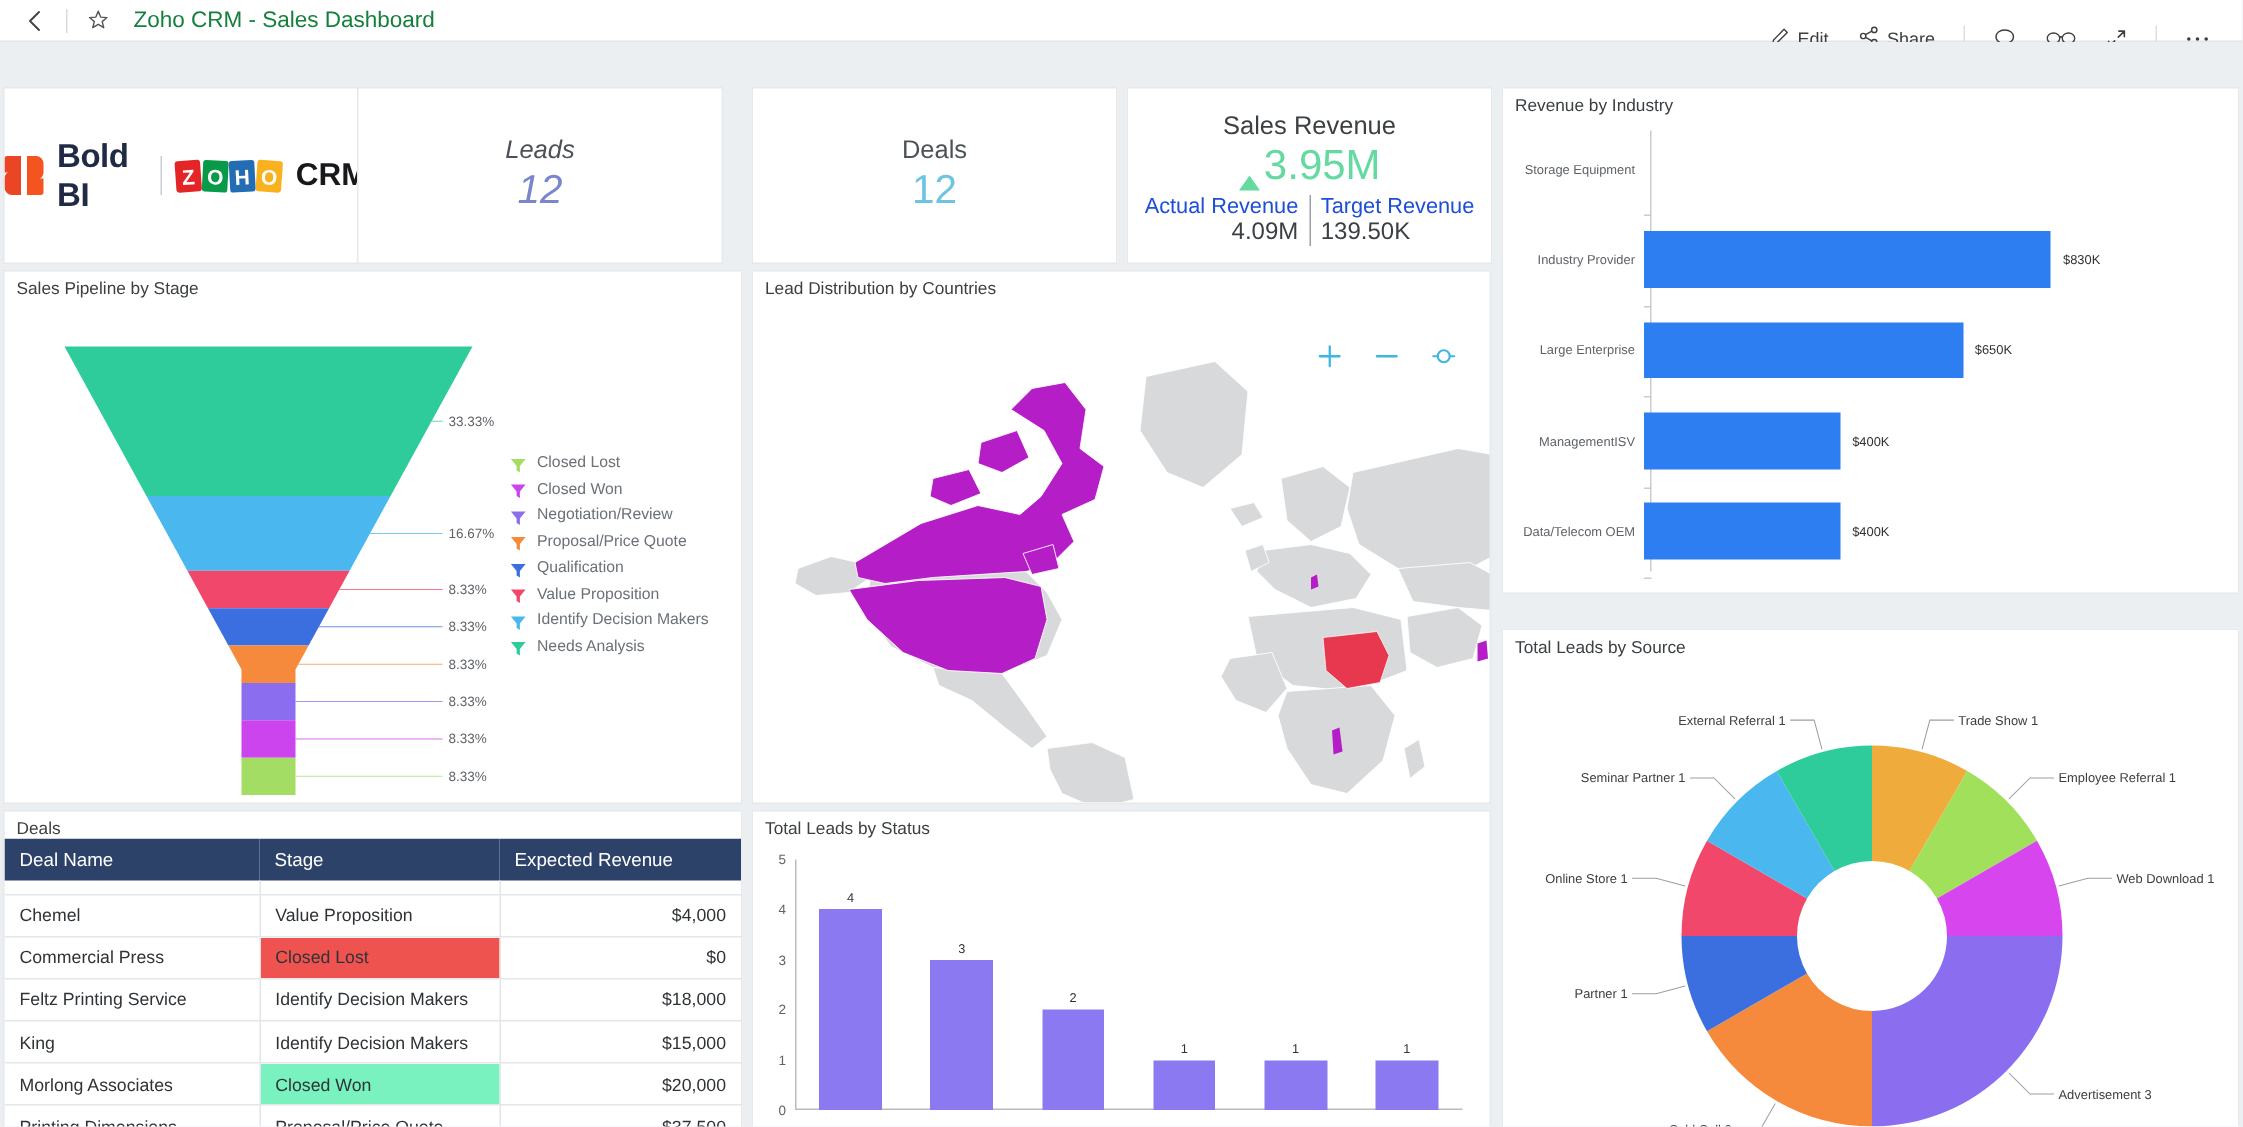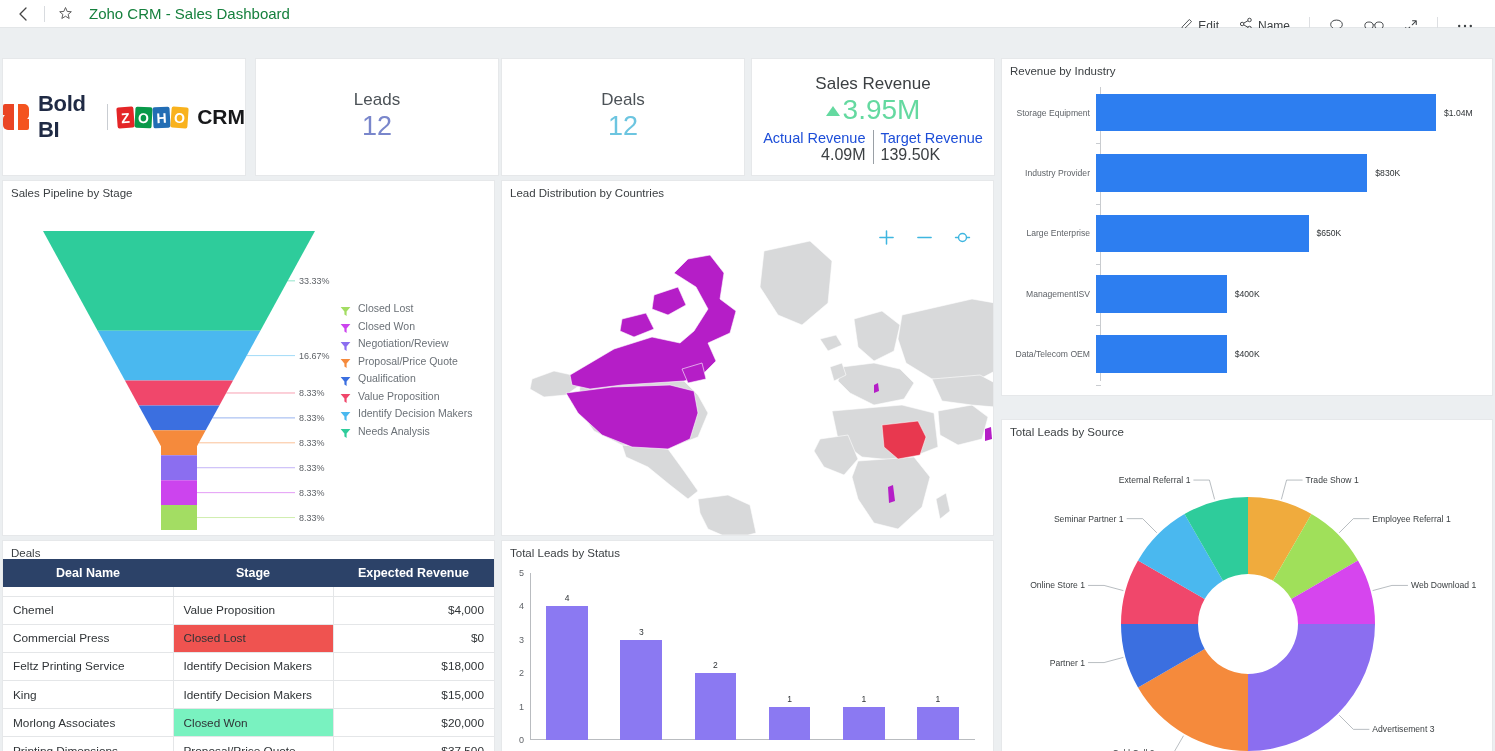--- a/index.html
+++ b/index.html
@@ -94,21 +94,21 @@
   .kpi-label { font-size: 17px; color: #4c5257; font-weight: 400; }
   .kpi-value { font-size: 27px; font-weight: 400; line-height: 1.25; }
 
   .rev-kpi {
     width: 100%; height: 100%;
     display: flex; flex-direction: column; align-items: center;
     justify-content: center; padding-top: 4px;
   }
   .rev-title { font-size: 17px; color: #3c4043; }
   .rev-big {
-    font-size: 28px; color: #64d9a0; display: flex; align-items: center; gap: 1px;
+    font-size: 28px; color: #64d9a0; display: flex; align-items: flex-end; gap: 1px;
     line-height: 1.15;
   }
   .rev-tri {
     width: 0; height: 0;
     border-left: 7px solid transparent; border-right: 7px solid transparent;
     border-bottom: 10px solid #64d9a0;
     margin-right: 2px;
   }
   .rev-split { display: flex; margin-top: 3px; }
   .rev-col { display: flex; flex-direction: column; align-items: flex-end; padding: 0 7px; }
@@ -132,21 +132,21 @@
   .map-ctrls {
     position: absolute; right: 22px; top: 30px;
     display: flex; gap: 21px; align-items: center; color: #3fb6e0;
   }
   .map-ctrl { cursor: pointer; line-height: 0; }
 
   
   .tbl { width: 100%; border-collapse: collapse; table-layout: fixed; }
   .tbl th {
     background: #2c4268; color: #ffffff;
-    font-size: 12.5px; font-weight: bold; text-align: center;
+    font-size: 12.5px; font-weight: normal; text-align: left;
     padding: 7px 10px; white-space: nowrap;
   }
   .tbl td {
     font-size: 11.8px; color: #2f3336;
     padding: 6.6px 10px; border-bottom: 1px solid #e4e6e8;
     border-right: 1px solid #e4e6e8;
     white-space: nowrap; overflow: hidden;
   }
   .tbl td:last-child { border-right: none; text-align: right; }
   .tbl tr.partial td { height: 9px; padding: 0 10px; color: #9aa0a6; font-size: 11.8px; }
@@ -209,21 +209,21 @@
     </div>
     <div class="tb-act">
       <span>
         <svg width="14" height="14" viewBox="0 0 16 16">
           <circle cx="12" cy="3.4" r="2" stroke="#3c4043" stroke-width="1.1" fill="none"></circle>
           <circle cx="12" cy="12.6" r="2" stroke="#3c4043" stroke-width="1.1" fill="none"></circle>
           <circle cx="3.6" cy="8" r="2" stroke="#3c4043" stroke-width="1.1" fill="none"></circle>
           <path d="M5.4 7 L10.2 4.3 M5.4 9 L10.2 11.7" stroke="#3c4043" stroke-width="1.1" fill="none"></path>
         </svg>
       </span>
-      <span>Name</span>
+      <span>Share</span>
     </div>
     <div class="tb-sep"></div>
     <div class="tb-act">
       <svg width="15" height="15" viewBox="0 0 16 16">
           <path d="M8 2.2 C4.3 2.2 1.8 4.2 1.8 6.9 C1.8 8.5 2.8 10 4.4 10.9 L3.6 13.6 L6.6 11.6 C7 11.65 7.5 11.7 8 11.7 C11.7 11.7 14.2 9.6 14.2 6.9 C14.2 4.2 11.7 2.2 8 2.2 Z" stroke="#3c4043" stroke-width="1.05" fill="none" stroke-linejoin="round"></path>
         </svg>
     </div>
     <div class="tb-act">
       <svg width="20" height="13" viewBox="0 0 24 13">
         <ellipse cx="6" cy="6.5" rx="5" ry="4.2" stroke="#3c4043" stroke-width="1.1" fill="none"></ellipse>
@@ -262,21 +262,21 @@
       <div class="zoho">
         <span class="z1">Z</span>
         <span class="z2">O</span>
         <span class="z3">H</span>
         <span class="z4">O</span>
       </div>
       <div class="crm-text">CRM</div>
     </div>
   </div>
 
-  <div class="panel" style="left:255px; top:30px; width:244px; height:118px;">
+  <div class="panel" style="left:238px; top:30px; width:244px; height:118px;font-style:italic;">
     <div class="kpi">
       <div class="kpi-label">Leads</div>
       <div class="kpi-value" style="color:#7986cb">12</div>
     </div>
   </div>
 
   <div class="panel" style="left:501px; top:30px; width:244px; height:118px;">
     <div class="kpi">
       <div class="kpi-label">Deals</div>
       <div class="kpi-value" style="color:#6cc5e0">12</div>
@@ -303,24 +303,20 @@
     </div>
   </div>
 
   <div class="panel" style="left:1001px; top:30px; width:492px; height:338px;">
     <div class="panel-title">Revenue by Industry</div>
     <div class="hbar-area">
       <div class="hbar-plot" id="hbar-plot">
           <div class="hbar-axis"></div>
           <div class="hbar-row" style="top: 3.6%; height: 12.4%;">
             <div class="hbar-cat">Storage Equipment</div>
-            <div style="display: flex; align-items: center; height: 100%; flex: 1 1 0%;">
-              <div class="hbar-bar" style="width: 340px; background: rgb(45, 126, 240);"></div>
-              <div class="hbar-val">$1.04M</div>
-            </div>
           </div>
           <div class="hbar-tick" style="top: 20%;"></div>
           <div class="hbar-row" style="top: 23.6%; height: 12.4%;">
             <div class="hbar-cat">Industry Provider</div>
             <div style="display: flex; align-items: center; height: 100%; flex: 1 1 0%;">
               <div class="hbar-bar" style="width: 271.346px; background: rgb(45, 126, 240);"></div>
               <div class="hbar-val">$830K</div>
             </div>
           </div>
           <div class="hbar-tick" style="top: 40%;"></div>

